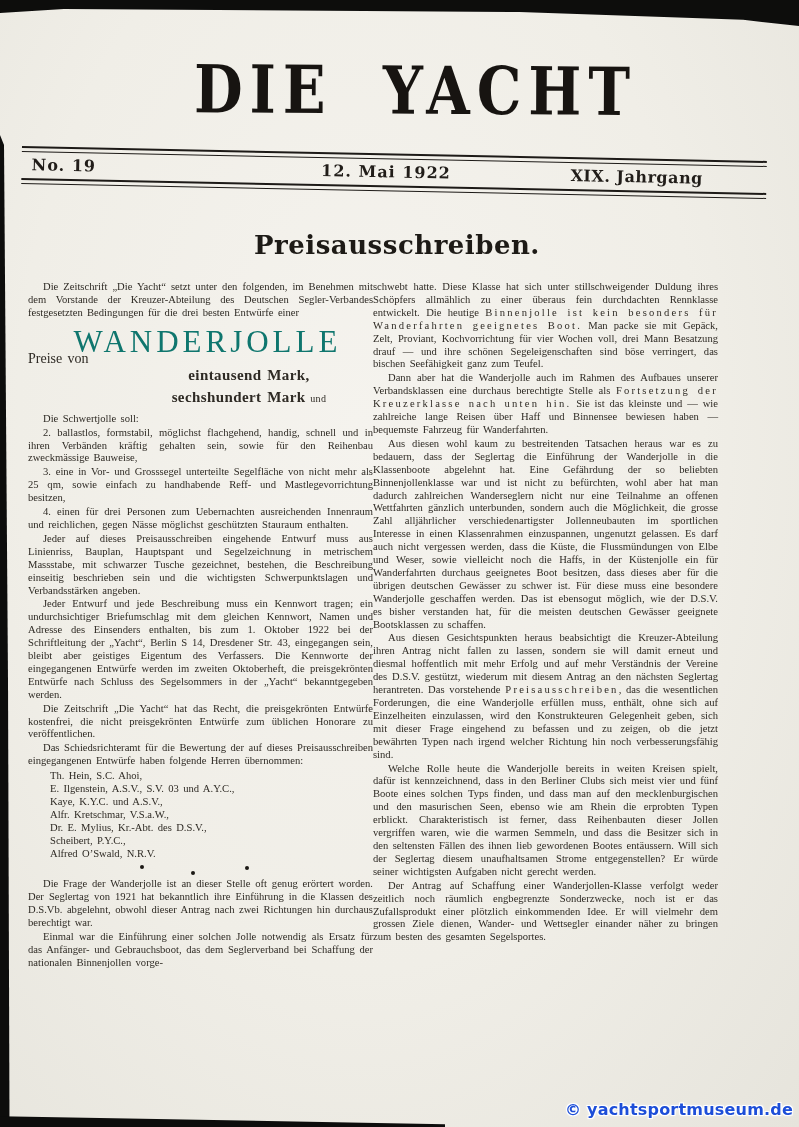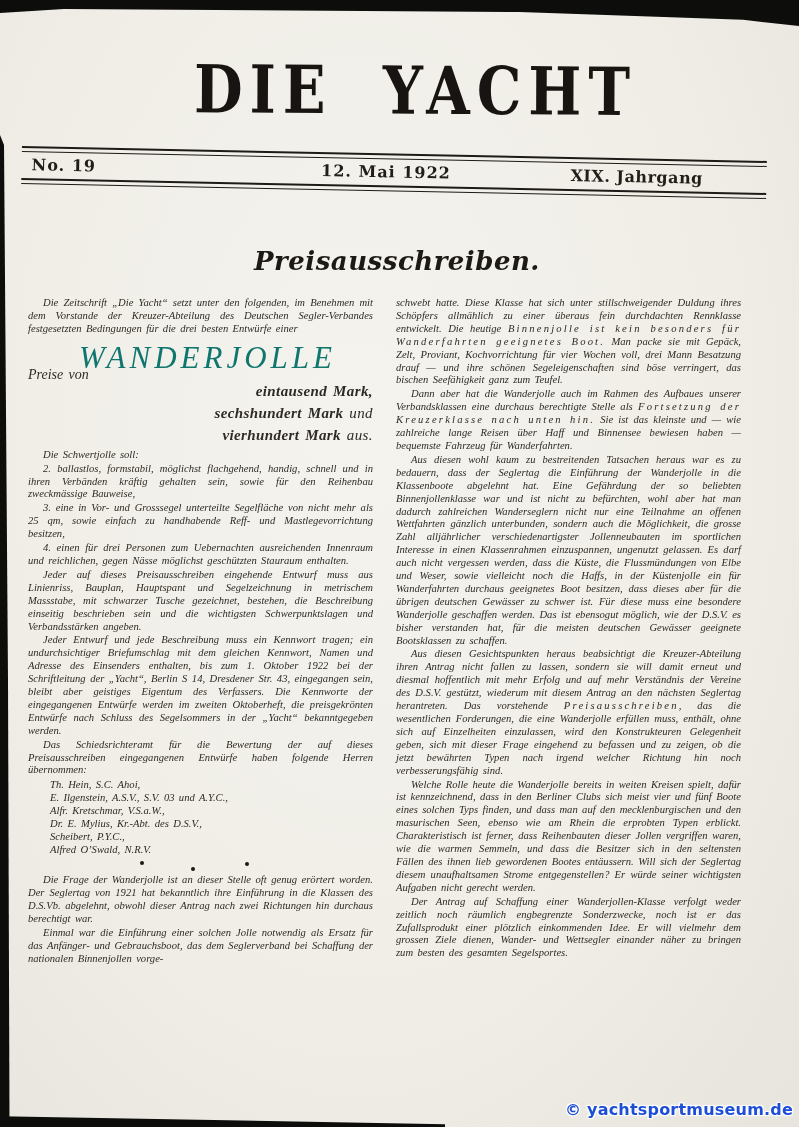--- a/index.html
+++ b/index.html
@@ -28,38 +28,38 @@
     transform:rotate(1.15deg); transform-origin:0 0; }
   .rule { background:#1d1a17; }
   .rule.r2 { height:2.2px; }
   .rule.r1 { height:1.2px; margin-top:2.5px; }
   .header-row { display:flex; align-items:baseline; padding:3px 6px 4px 10px;
     font-family:"DejaVu Serif", serif; font-weight:bold; font-size:16px; color:#211d19; }
   .header-issue { width:170px; letter-spacing:1px; }
   .header-date { flex:1; text-align:center; letter-spacing:1px; }
   .header-volume { width:190px; text-align:left; letter-spacing:0.5px; }
   
-  .article { position:absolute; top:246px; left:28px; width:714px;font-style:italic; }
+  .article { position:absolute; top:230px; left:28px; width:714px; }
   .article-title { text-align:center; font-family:"DejaVu Serif", serif; font-weight:bold;
     font-size:26px; letter-spacing:0.5px; color:#1d1a16; transform:translateX(12px);
     margin:0 0 20px 0; }
-  .columns { display:flex; gap:23px; }
+  .columns { display:flex; }
   .col { width:345px; font-size:10.6px; line-height:12.9px; text-align:justify;
     word-spacing:1.7px; color:#2e2a24; }
   .col p { margin:1px 0 0 0; text-indent:15px; }
   .sperr { letter-spacing:2.2px;margin-top:31px; }
   .b { font-weight:bold; }
-  .sm { font-size:15px; font-weight:normal; }
+  .sm { font-size:10px; font-weight:normal; }
   
   .prize-block { position:relative; margin:5px 0 3px 0; }
   .prize-label { position:absolute; left:0; top:28px; font-size:14px; }
   .prize-heading { text-align:center; font-size:31px; letter-spacing:4px; line-height:34px;
     font-family:"Liberation Serif", serif; color:#0f766e; margin-left:14px; }
   .prize-lines { margin:5px 0 3px 97px; }
-  .prize-line { font-size:15px; line-height:22px; letter-spacing:0.4px; text-align:right; }
+  .prize-line { font-size:15px; line-height:22px; letter-spacing:0.4px; text-align:center; }
   
   .jury-list { margin:1px 0 1px 22px; }
   .jury-line { line-height:13px; }
   
   .asterism { position:relative; height:15px; margin:2px 0 1px 112px; width:120px; }
   .asterism .dot { position:absolute; width:4px; height:4px; border-radius:50%;
     background:#1c1915; }
   .dot-left { left:0; top:3px; }
   .dot-mid { left:51px; top:9px; }
   .dot-right { left:105px; top:4px; }
@@ -100,35 +100,36 @@
 
     <div class="col">
       <p><span class="">Die Zeitschrift „Die Yacht“ setzt unter den folgenden, im Benehmen mit dem Vorstande der Kreuzer-Abteilung des Deutschen Segler-Verbandes festgesetzten Bedingungen für die drei besten Entwürfe einer</span></p>
 
       <div class="prize-block">
         <span class="prize-label">Preise von</span>
         <div class="prize-heading">WANDERJOLLE</div>
         <div class="prize-lines">
           <div class="prize-line"><span class="b">eintausend Mark,</span></div>
           <div class="prize-line"><span class="b">sechshundert Mark</span><span class="sm"> und</span></div>
-          <div class="prize-line"><span class="b">vierhundert Mark</span><span class="sm"> aus.</span></div>
         </div>
       </div>
 
       <p><span class="">Die Schwertjolle soll:</span></p>
       <p><span class="">2. ballastlos, formstabil, möglichst flachgehend, handig, schnell und in ihren Verbänden kräftig gehalten sein, sowie für den Reihenbau zweckmässige Bauweise,</span></p>
       <p><span class="">3. eine in Vor- und Grosssegel unterteilte Segelfläche von nicht mehr als 25 qm, sowie einfach zu handhabende Reff- und Mastlegevorrichtung besitzen,</span></p>
       <p><span class="">4. einen für drei Personen zum Uebernachten ausreichenden Innenraum und reichlichen, gegen Nässe möglichst geschützten Stauraum enthalten.</span></p>
       <p><span class="">Jeder auf dieses Preisausschreiben eingehende Entwurf muss aus Linienriss, Bauplan, Hauptspant und Segelzeichnung in metrischem Massstabe, mit schwarzer Tusche gezeichnet, bestehen, die Beschreibung einseitig beschrieben sein und die wichtigsten Schwerpunktslagen und Verbandsstärken angeben.</span></p>
       <p><span class="">Jeder Entwurf und jede Beschreibung muss ein Kennwort tragen; ein undurchsichtiger Briefumschlag mit dem gleichen Kennwort, Namen und Adresse des Einsenders enthalten, bis zum 1. Oktober 1922 bei der Schriftleitung der „Yacht“, Berlin S 14, Dresdener Str. 43, eingegangen sein, bleibt aber geistiges Eigentum des Verfassers.  Die Kennworte der eingegangenen Entwürfe werden im zweiten Oktoberheft, die preisgekrönten Entwürfe nach Schluss des Segelsommers in der „Yacht“ bekanntgegeben werden.</span></p>
+      <p><span class="">Die Zeitschrift „Die Yacht“ hat das Recht, die preisgekrönten Entwürfe kostenfrei, die nicht preisgekrönten Entwürfe zum üblichen Honorare zu veröffentlichen.</span></p>
       <p><span class="">Das Schiedsrichteramt für die Bewertung der auf dieses Preisausschreiben eingegangenen Entwürfe haben folgende Herren übernommen:</span></p>
 
       <div class="jury-list">
           <div class="jury-line">Th. Hein, S.C. Ahoi,</div>
           <div class="jury-line">E. Ilgenstein, A.S.V., S.V. 03 und A.Y.C.,</div>
+          <div class="jury-line">Kaye, K.Y.C. und A.S.V.,</div>
           <div class="jury-line">Alfr. Kretschmar, V.S.a.W.,</div>
           <div class="jury-line">Dr. E. Mylius, Kr.-Abt. des D.S.V.,</div>
           <div class="jury-line">Scheibert, P.Y.C.,</div>
           <div class="jury-line">Alfred O’Swald, N.R.V.</div>
         </div>
 
       <div class="asterism">
         <span class="dot dot-left"></span>
         <span class="dot dot-mid"></span>
         <span class="dot dot-right"></span>

